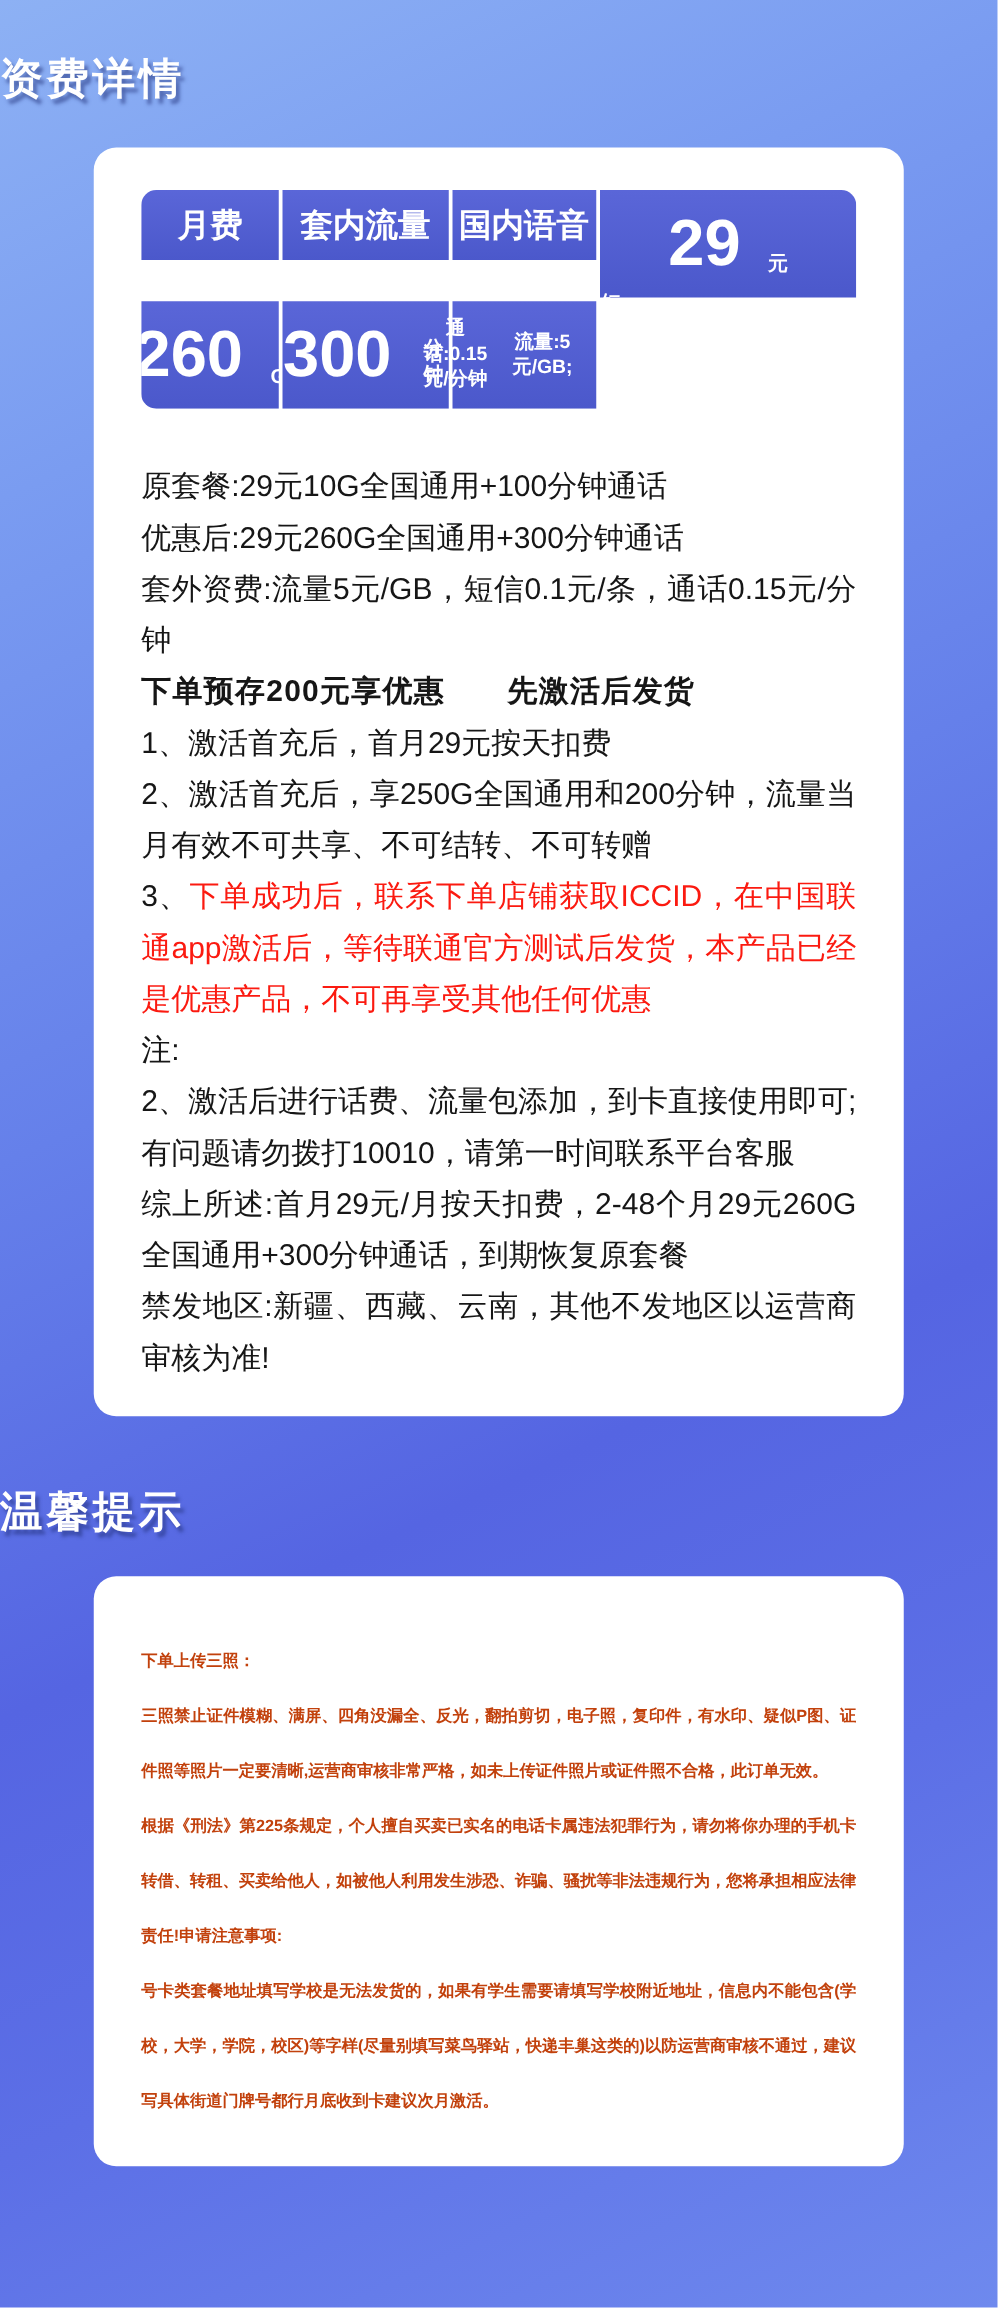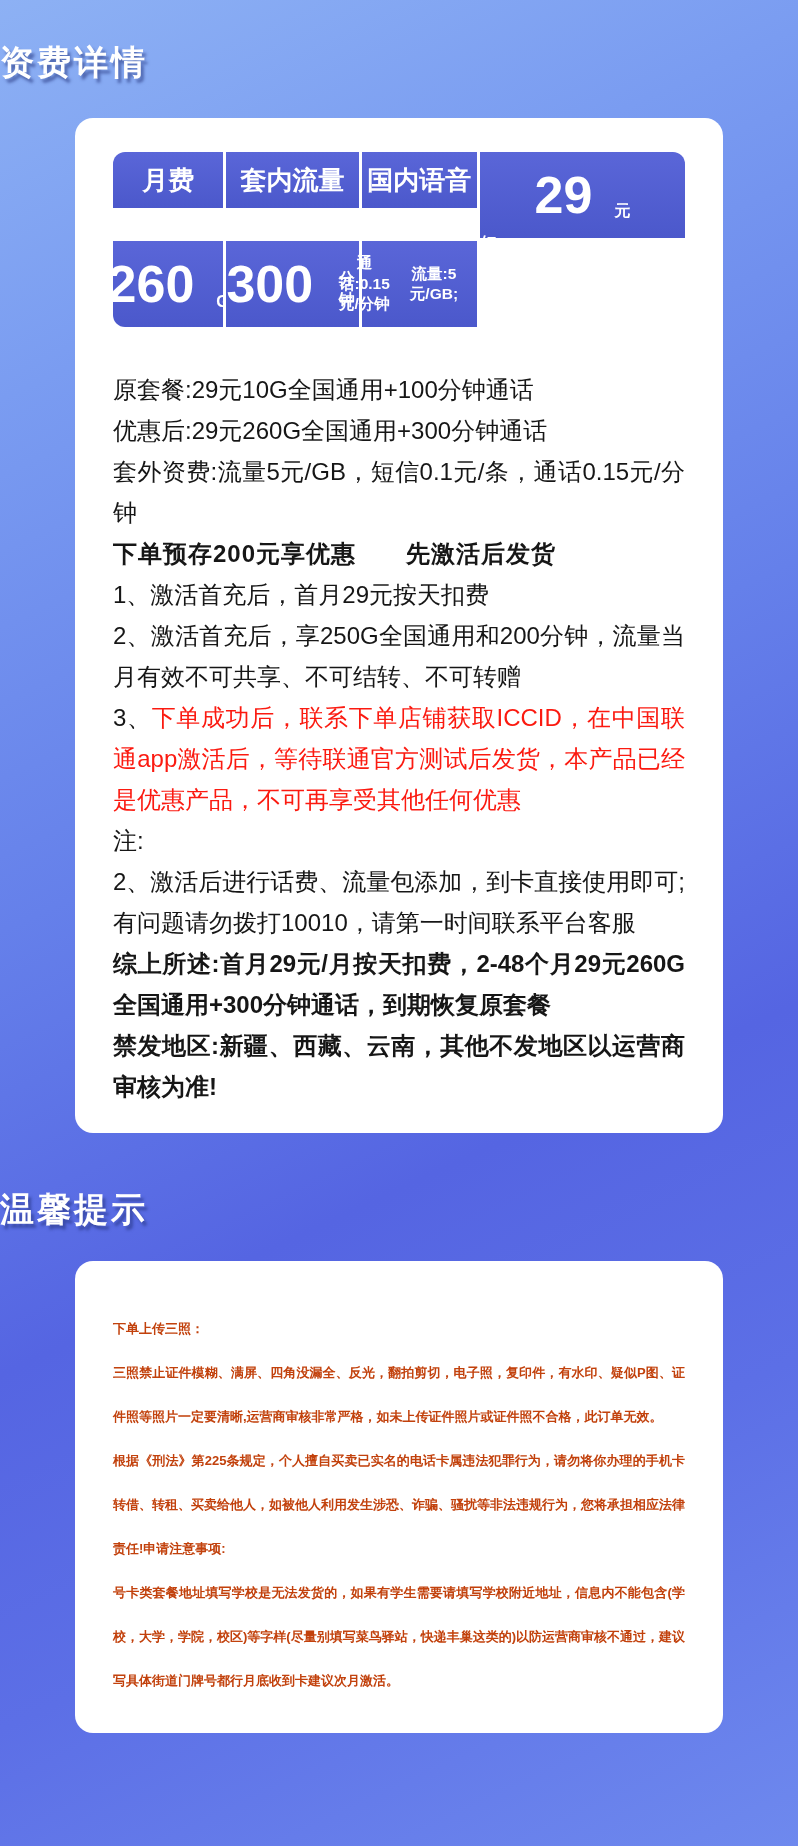--- a/index.html
+++ b/index.html
@@ -62,21 +62,21 @@
   }
   .promo-headline {
     font-size:25px;
     font-weight:bold;
     color:var(--accent-red,#fb1a10);
     line-height:47px;
     letter-spacing:1px;
   }
   .red-bold {
     font-size:20.5px;
-    font-weight:bold;
+    font-weight:normal;
     color:var(--accent-red,#fb1a10);
   }
   .red-run { color:var(--accent-red,#fb1a10); }
 
   
   .tips-title { margin-top:54px; }
   .card-tips { margin-top:28px; padding:46px 38px 30px; }
   .tips-text .line {
     font-size:13px;
     line-height:44px;

